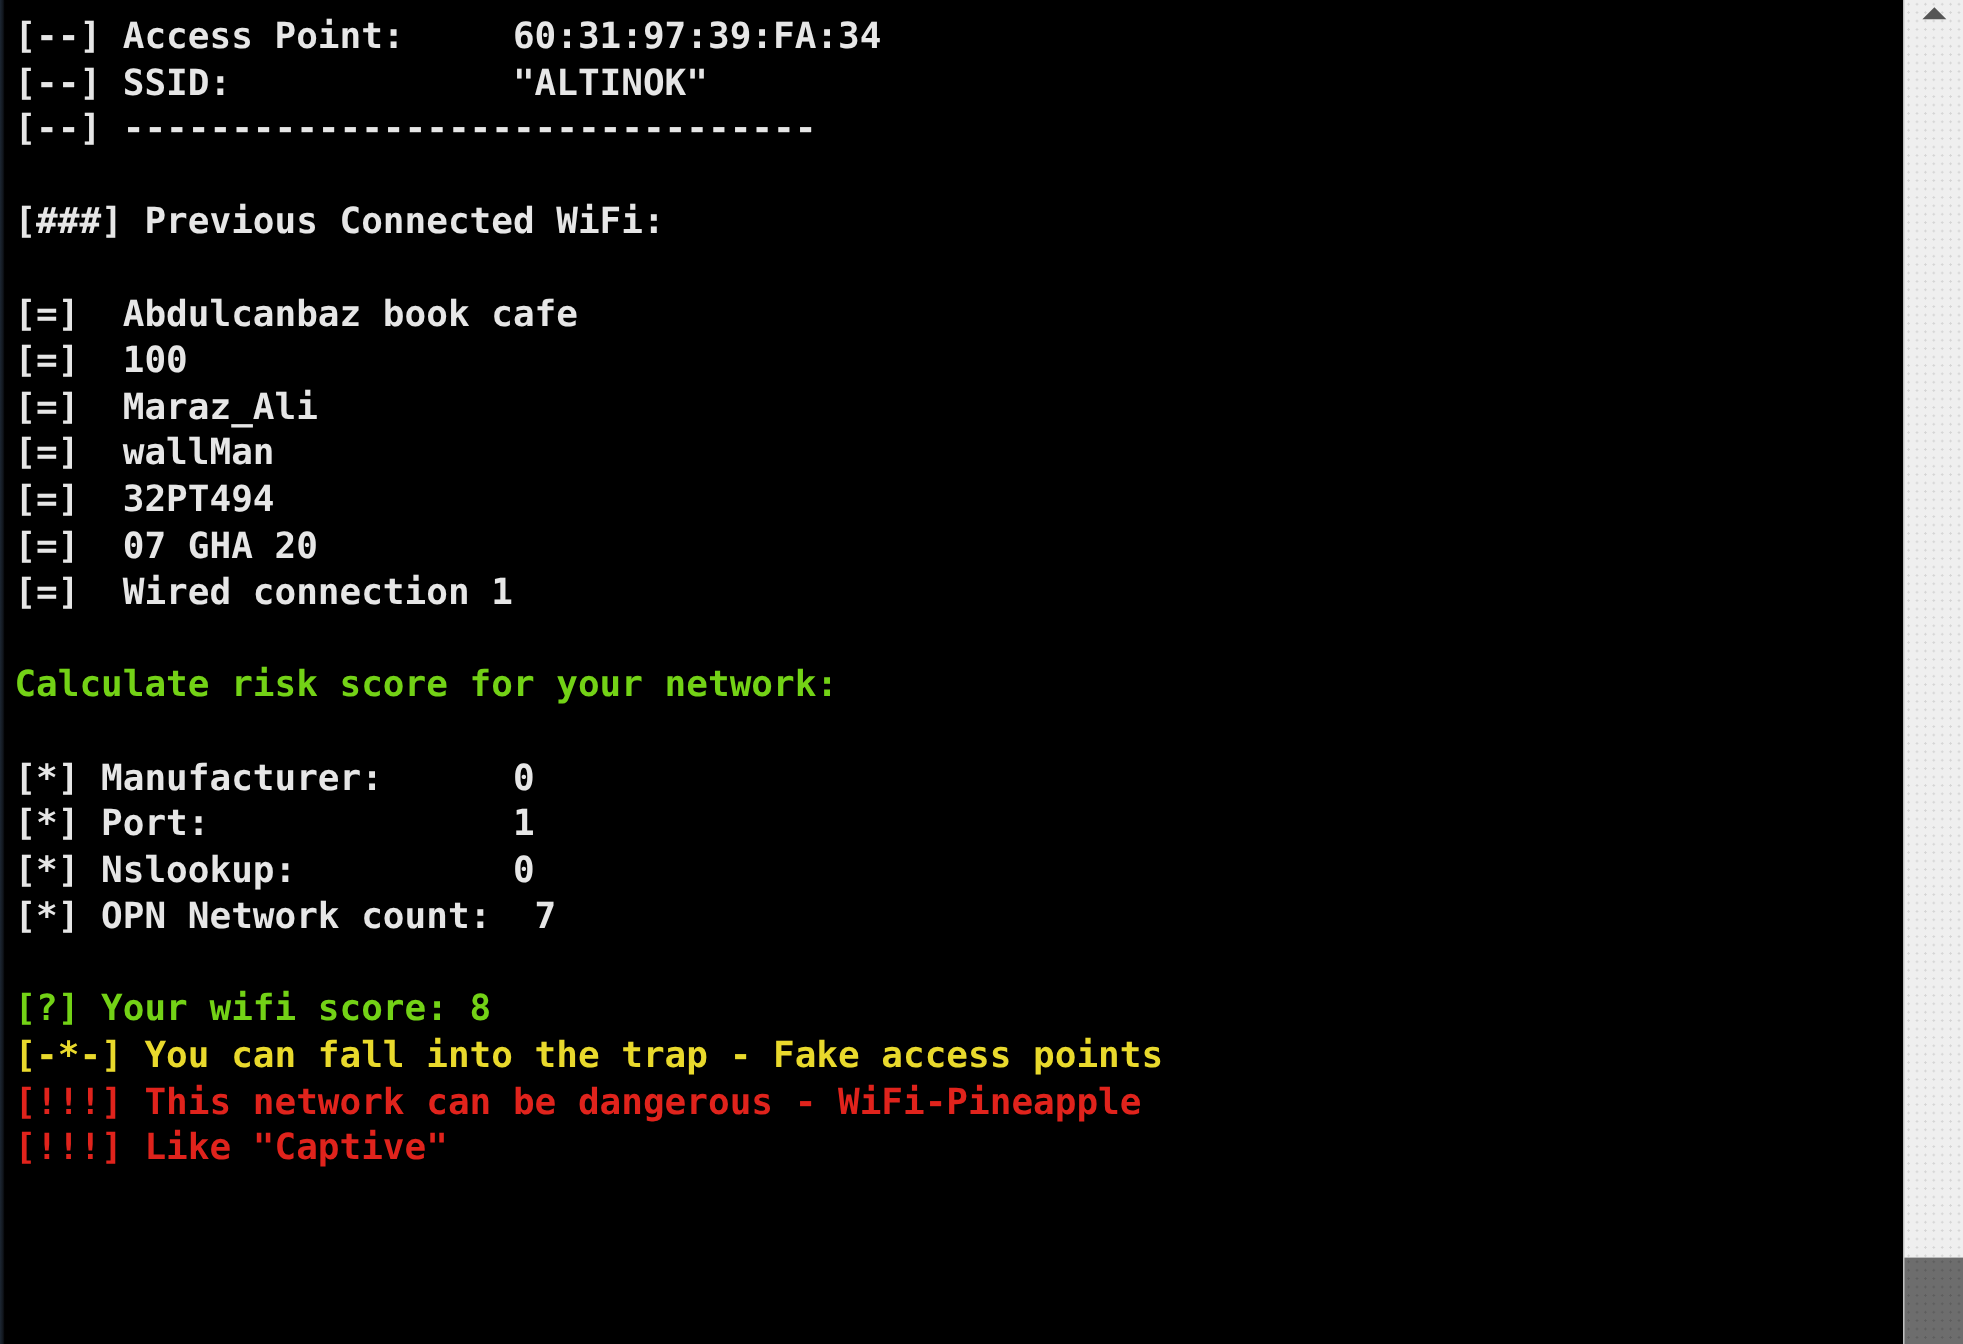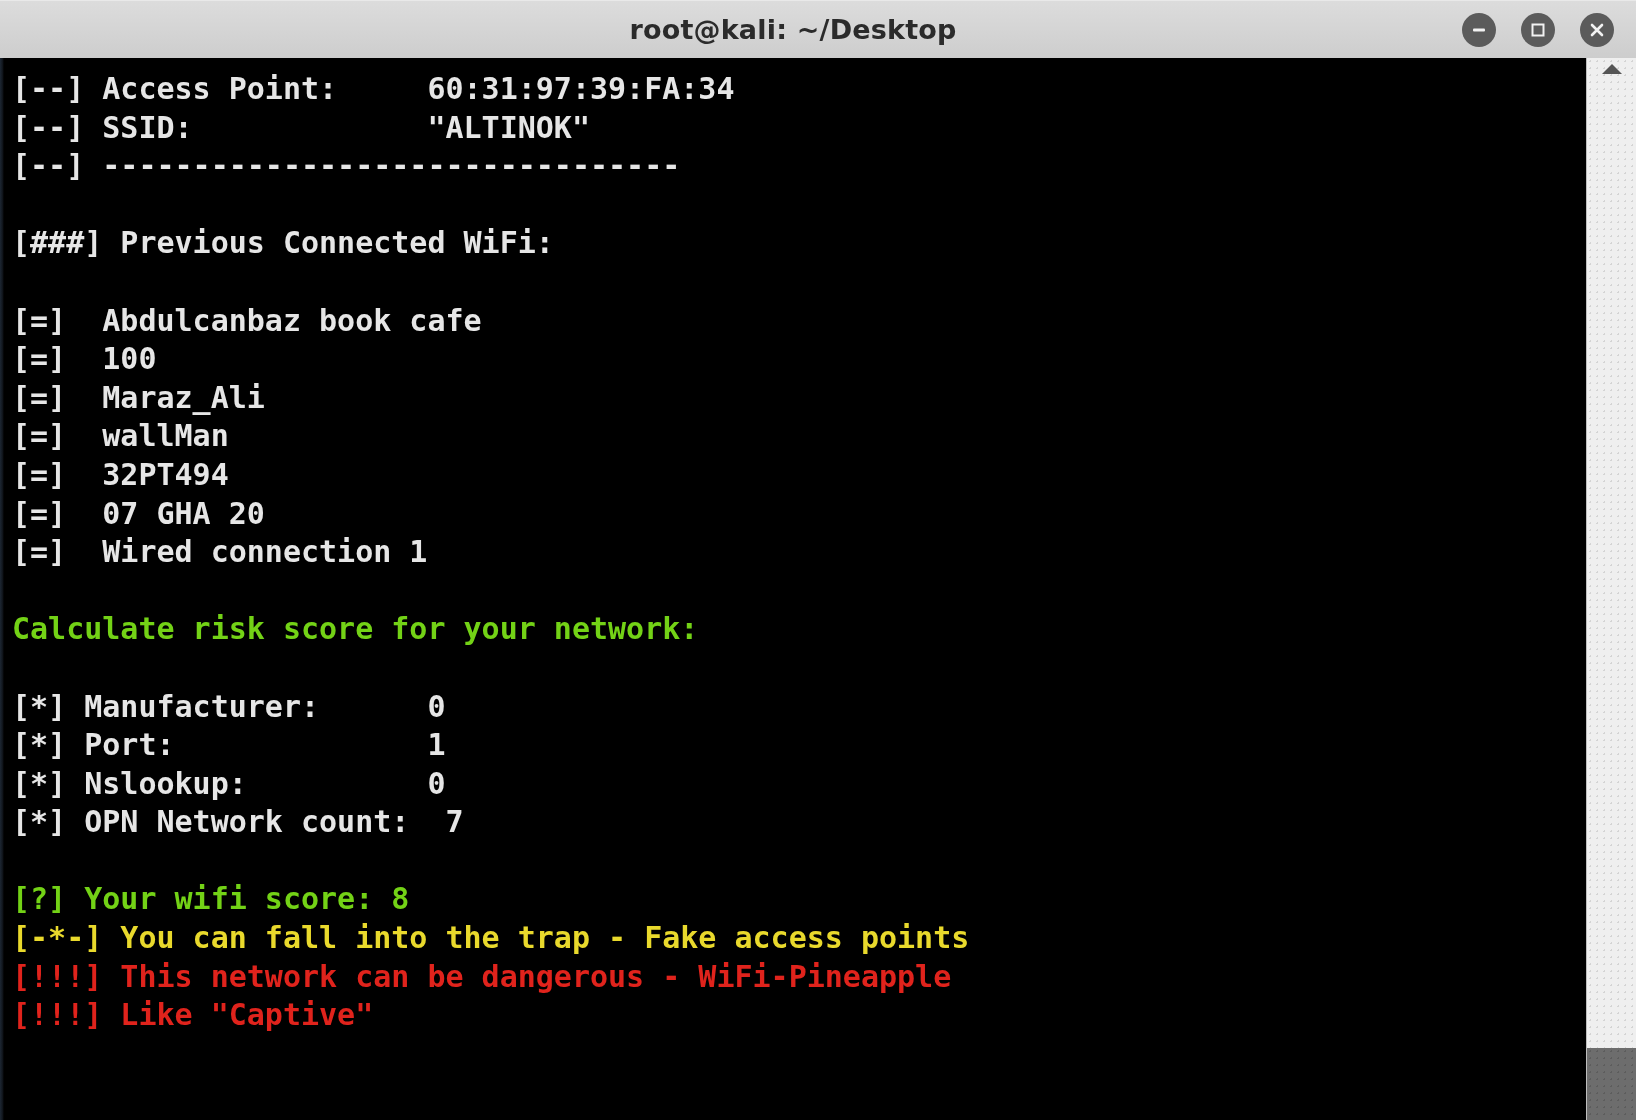--- a/index.html
+++ b/index.html
@@ -132,40 +132,20 @@
       radial-gradient(#5d5d5d 1px, transparent 1px) 0 0/7px 7px,
       #6d6d6d;
     cursor: grab;
   }
 </style>
 </head>
 <body>
 
 <div id="window">
 
-  <div id="titlebar">
-    <div id="title-text">root@kali: ~/Desktop</div>
-    <div id="win-buttons">
-      <div class="win-btn">
-        <svg width="18" height="18" viewBox="0 0 18 18">
-          <rect x="3" y="7.6" width="12" height="2.8" rx="1" fill="#f2f2f2"></rect>
-        </svg>
-      </div>
-      <div class="win-btn">
-        <svg width="18" height="18" viewBox="0 0 18 18">
-          <rect x="3.5" y="3.5" width="11" height="11" fill="none" stroke="#f2f2f2" stroke-width="2"></rect>
-        </svg>
-      </div>
-      <div class="win-btn">
-        <svg width="18" height="18" viewBox="0 0 18 18">
-          <path d="M4 4 L14 14 M14 4 L4 14" stroke="#f2f2f2" stroke-width="2.6" stroke-linecap="round"></path>
-        </svg>
-      </div>
-    </div>
-  </div>
 
 
   <div id="body-area">
     <div id="left-edge"></div>
     <div id="terminal">
       <div id="term-lines"><div class="tline" style="color: rgb(230, 230, 230);">[--] Access Point:     60:31:97:39:FA:34</div><div class="tline" style="color: rgb(230, 230, 230);">[--] SSID:             "ALTINOK"</div><div class="tline" style="color: rgb(230, 230, 230);">[--] --------------------------------</div><div class="tline" style="color: rgb(230, 230, 230);"></div><div class="tline" style="color: rgb(230, 230, 230);">[###] Previous Connected WiFi:</div><div class="tline" style="color: rgb(230, 230, 230);"></div><div class="tline" style="color: rgb(230, 230, 230);">[=]  Abdulcanbaz book cafe</div><div class="tline" style="color: rgb(230, 230, 230);">[=]  100</div><div class="tline" style="color: rgb(230, 230, 230);">[=]  Maraz_Ali</div><div class="tline" style="color: rgb(230, 230, 230);">[=]  wallMan</div><div class="tline" style="color: rgb(230, 230, 230);">[=]  32PT494</div><div class="tline" style="color: rgb(230, 230, 230);">[=]  07 GHA 20</div><div class="tline" style="color: rgb(230, 230, 230);">[=]  Wired connection 1</div><div class="tline" style="color: rgb(230, 230, 230);"></div><div class="tline" style="color: rgb(115, 210, 22);">Calculate risk score for your network:</div><div class="tline" style="color: rgb(230, 230, 230);"></div><div class="tline" style="color: rgb(230, 230, 230);">[*] Manufacturer:      0</div><div class="tline" style="color: rgb(230, 230, 230);">[*] Port:              1</div><div class="tline" style="color: rgb(230, 230, 230);">[*] Nslookup:          0</div><div class="tline" style="color: rgb(230, 230, 230);">[*] OPN Network count:  7</div><div class="tline" style="color: rgb(230, 230, 230);"></div><div class="tline" style="color: rgb(115, 210, 22);">[?] Your wifi score: 8</div><div class="tline" style="color: rgb(233, 217, 44);">[-*-] You can fall into the trap - Fake access points</div><div class="tline" style="color: rgb(224, 35, 28);">[!!!] This network can be dangerous - WiFi-Pineapple</div><div class="tline" style="color: rgb(224, 35, 28);">[!!!] Like "Captive"</div></div>
     </div>
     <div id="scrollbar">
       <div id="sb-up">
         <svg width="24" height="14" viewBox="0 0 24 14">

